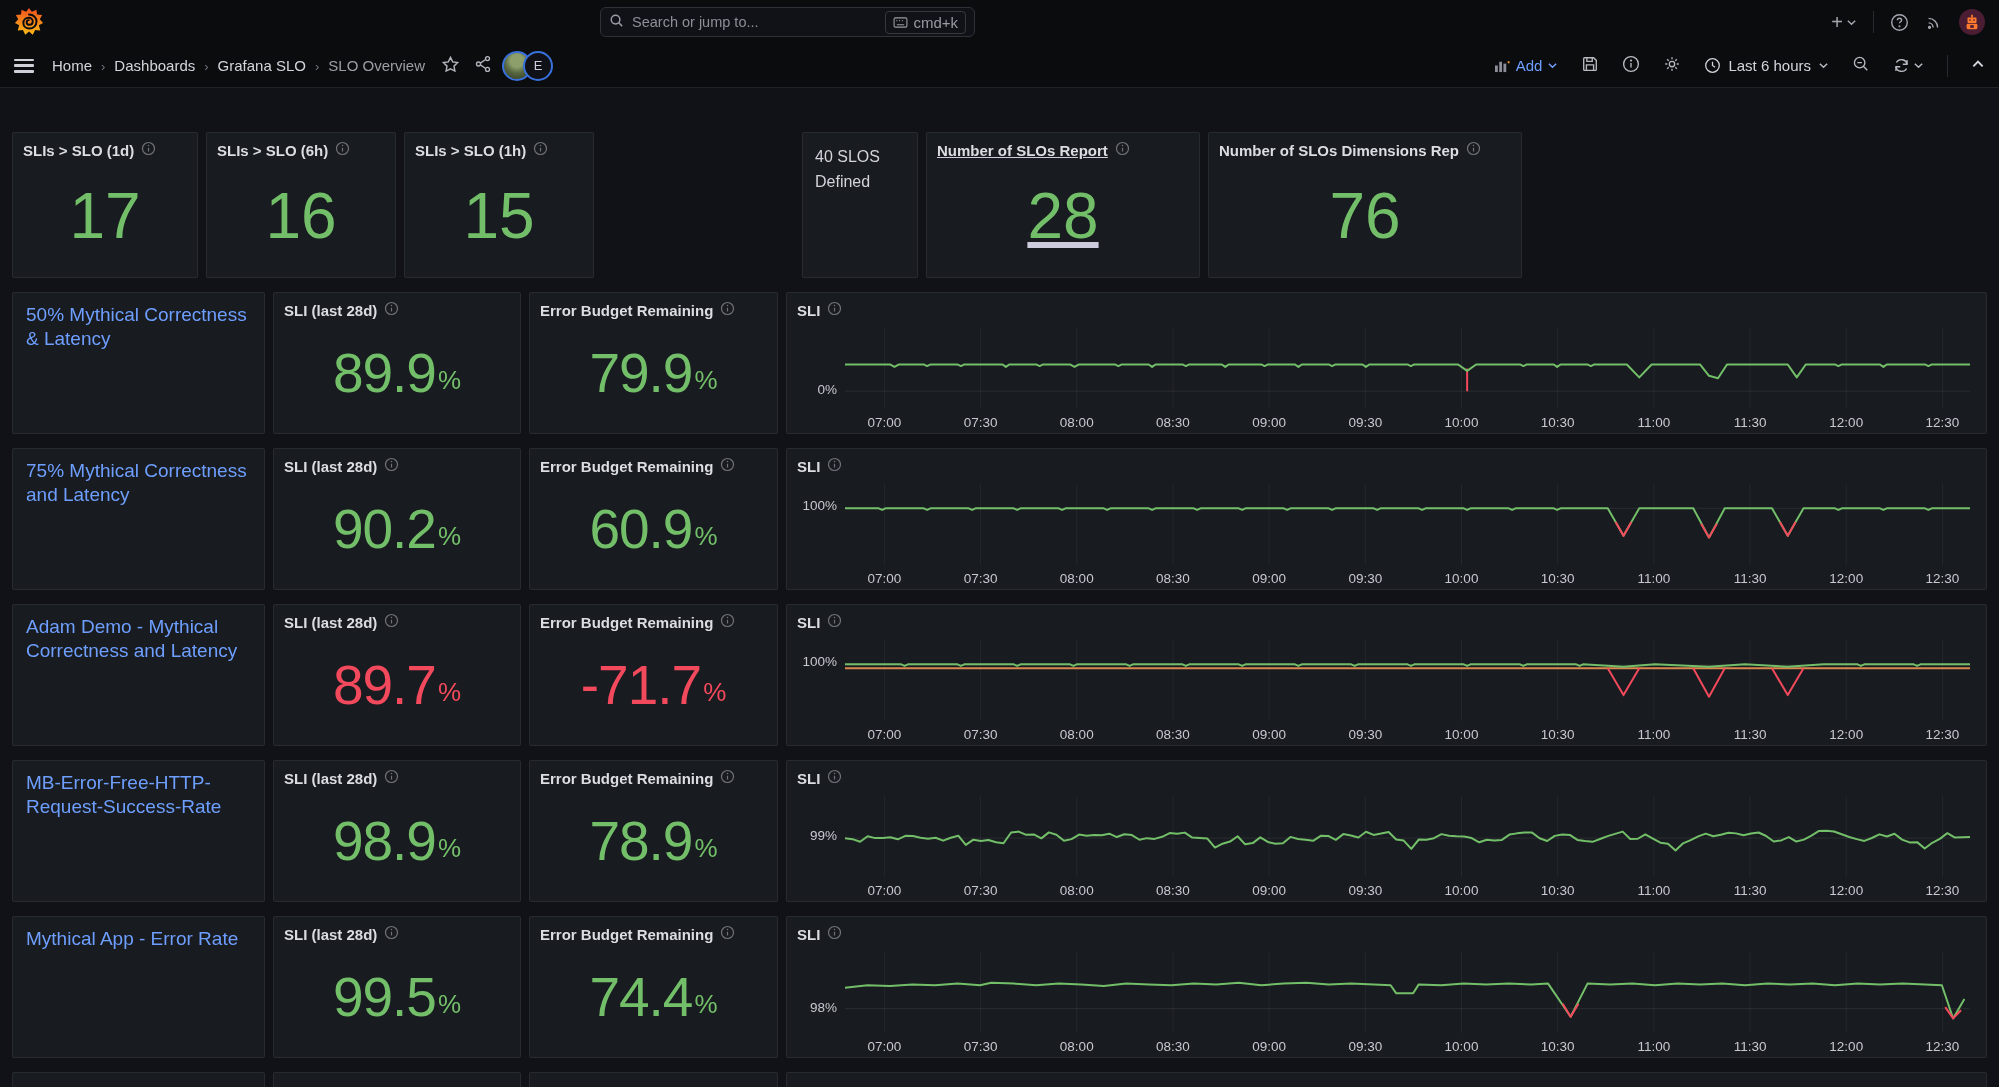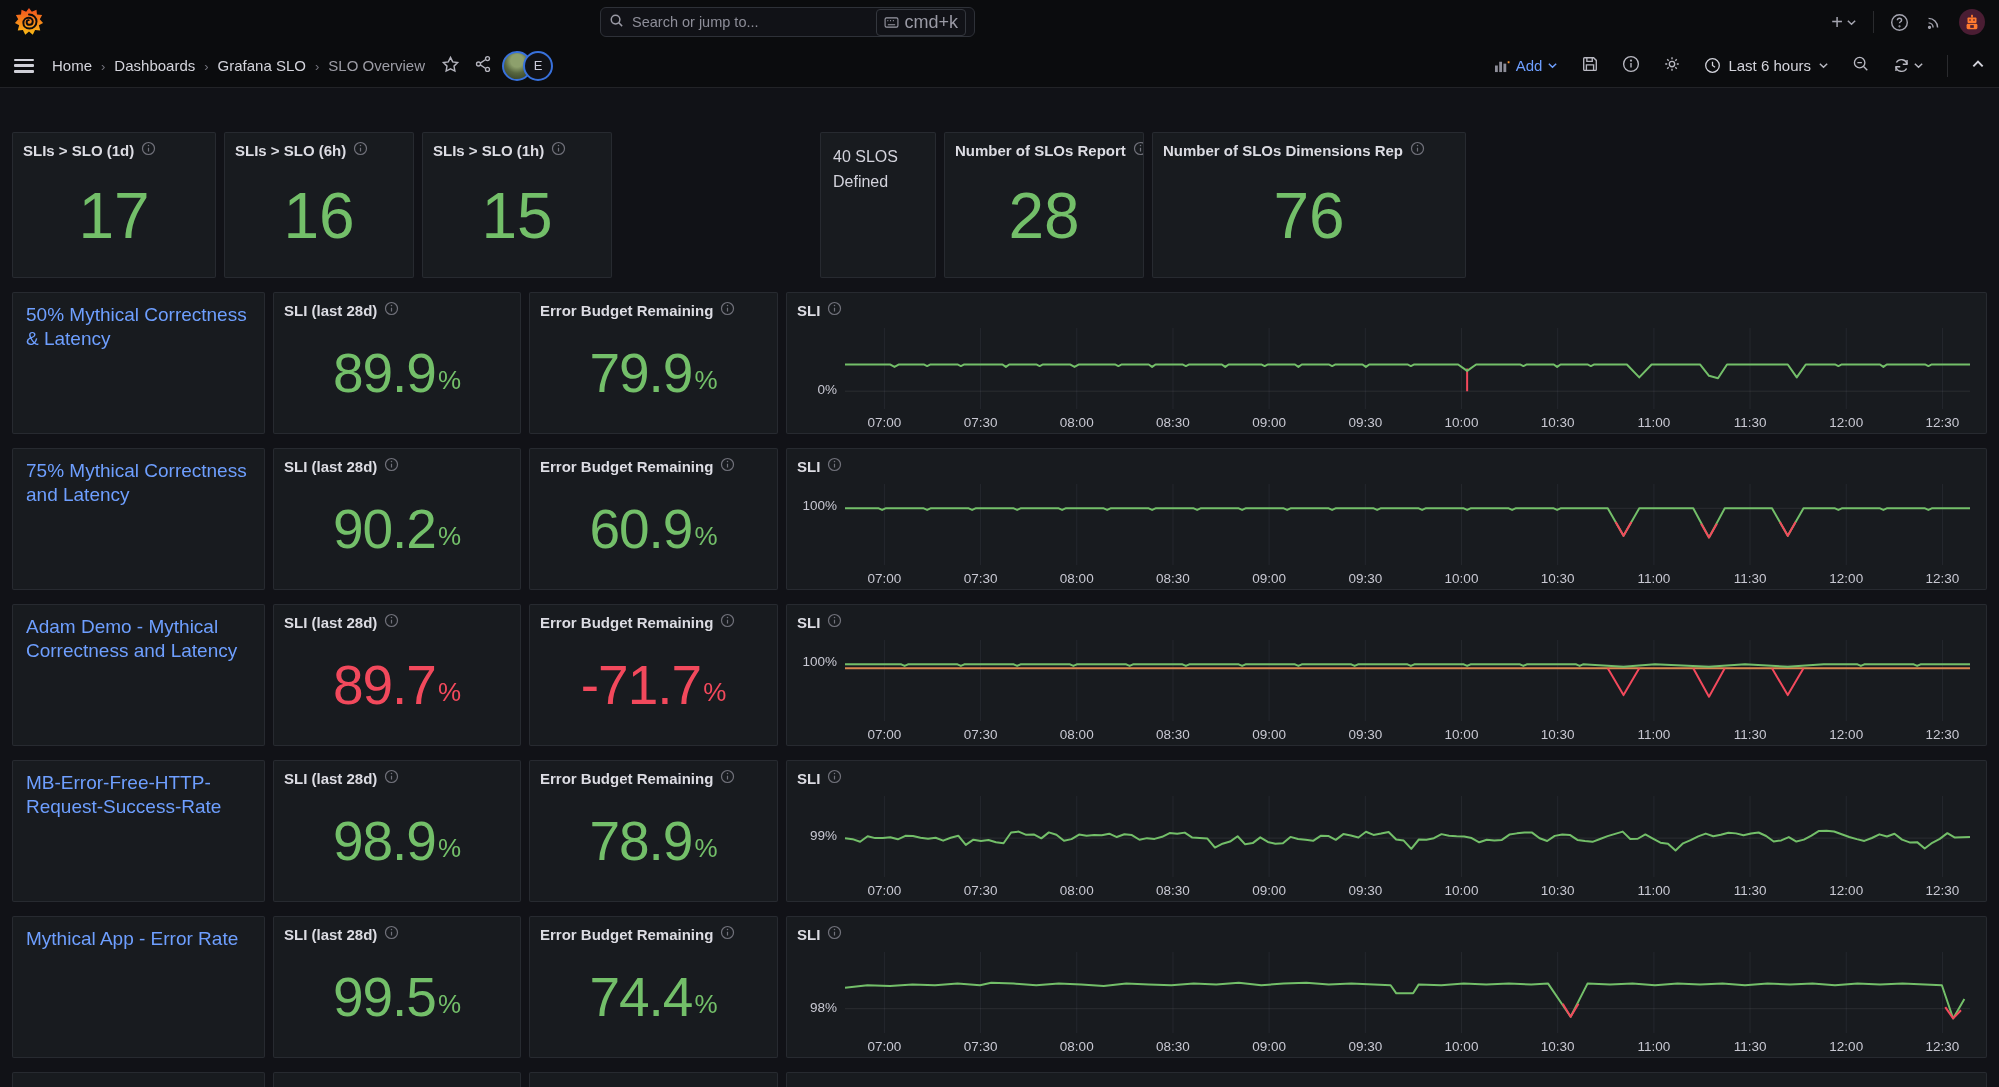--- a/index.html
+++ b/index.html
@@ -8,21 +8,21 @@
 
   
   .topbar { height:44px; background:#0b0c0e; display:flex; align-items:center;
     padding:0 14px; position:relative; }
   .logo { width:30px; height:30px; display:flex; align-items:center; }
   .searchbox { position:absolute; left:600px; top:7px; width:375px; height:30px;
     background:#111217; border:1px solid #2e3138; border-radius:6px;
     display:flex; align-items:center; padding:0 8px; gap:8px; color:#8e8e99; font-size:14.5px; }
   .searchbox .ph { flex:1; }
   .kbd-badge { display:flex; align-items:flex-end; gap:5px; border:1px solid #34373e;
-    border-radius:4px; padding:2px 7px; font-size:18px; color:#9a9aa5; }
+    border-radius:4px; padding:2px 7px; font-size:15px; color:#9a9aa5; }
   .top-right { margin-left:auto; display:flex; align-items:center; gap:16px; color:#a5a5b0; }
   .tb-icon { display:flex; align-items:center; gap:3px; cursor:pointer; }
   .vdiv { width:1px; height:22px; background:rgba(204,204,220,.16); }
   .avatar-robot { width:26px; height:26px; border-radius:50%; background:#4a1d33;
     display:flex; align-items:center; justify-content:center; overflow:hidden; }
 
   
   .toolbar { height:44px; background:#0b0c0e; border-bottom:1px solid rgba(204,204,220,.12);
     display:flex; align-items:center; padding:0 14px; font-size:15px; }
   .burger { width:20px; height:14px; display:flex; flex-direction:column;
@@ -246,21 +246,21 @@
     <span>
       <svg width="14" height="14" viewBox="0 0 12 12" fill="none" stroke="#d4d4dc" stroke-width="1.7">
           <path d="M2 8l4-4 4 4"></path>
         </svg>
     </span>
   </div>
 </div>
 
 <div class="canvas">
   <div class="stat-row" id="statRow">
-      <div class="panel stat-panel" style="width: 204px; flex: 0 0 auto;">
+      <div class="panel stat-panel" style="width: 186px; flex: 0 0 auto;">
         <div class="ptitle-row">
           <span class="ptitle">SLIs &gt; SLO (1d)</span>
           <span class="iinfo"><svg width="15" height="15" viewBox="0 0 20 20">
               <circle cx="10" cy="10" r="8" fill="none" stroke="#8e8e99" stroke-width="1.6"></circle>
               <path d="M10 9v5" stroke="#8e8e99" stroke-width="1.6"></path>
               <circle cx="10" cy="6" r="1" fill="#8e8e99"></circle>
             </svg></span>
         </div>
         <div class="stat-value" style="color: rgb(115, 191, 105);">17</div>
       </div>
@@ -283,21 +283,21 @@
               <path d="M10 9v5" stroke="#8e8e99" stroke-width="1.6"></path>
               <circle cx="10" cy="6" r="1" fill="#8e8e99"></circle>
             </svg></span>
         </div>
         <div class="stat-value" style="color: rgb(115, 191, 105);">15</div>
       </div>
       <div style="width: 192px; flex: 0 0 auto;"></div>
       <div class="panel text-panel" style="width: 116px; flex: 0 0 auto;">
         <div style="width: 70px;">40 SLOS Defined</div>
       </div>
-      <div class="panel stat-panel" style="width: 200px; flex: 0 0 auto;">
+      <div class="panel stat-panel" style="width: 274px; flex: 0 0 auto; text-decoration: underline;">
         <div class="ptitle-row">
           <span class="ptitle">Number of SLOs Report</span>
           <span class="iinfo"><svg width="15" height="15" viewBox="0 0 20 20">
               <circle cx="10" cy="10" r="8" fill="none" stroke="#8e8e99" stroke-width="1.6"></circle>
               <path d="M10 9v5" stroke="#8e8e99" stroke-width="1.6"></path>
               <circle cx="10" cy="6" r="1" fill="#8e8e99"></circle>
             </svg></span>
         </div>
         <div class="stat-value" style="color: rgb(115, 191, 105);">28</div>
       </div>

